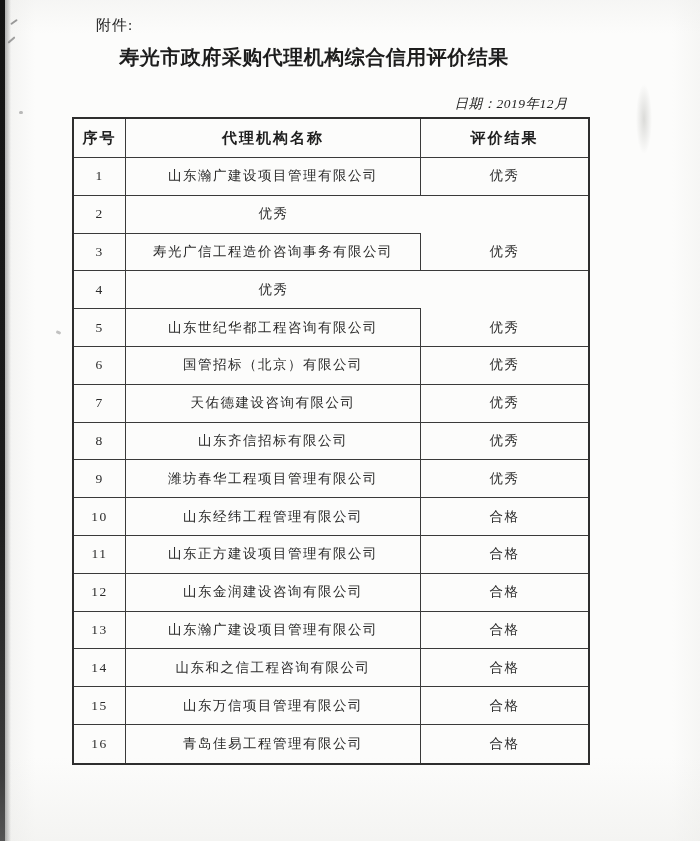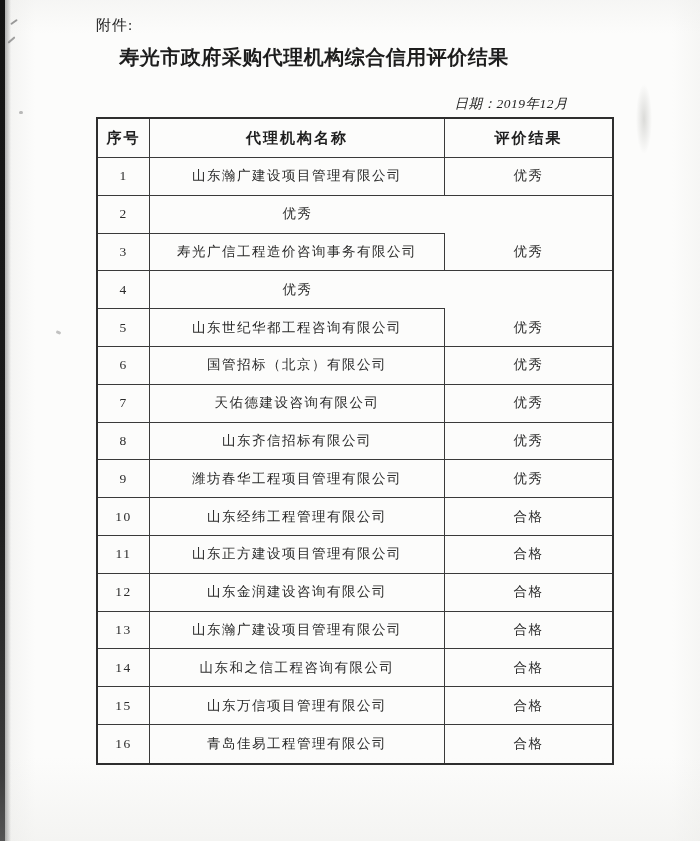--- a/index.html
+++ b/index.html
@@ -46,21 +46,21 @@
     text-align:center;
     font-family:"Liberation Sans","DejaVu Sans",sans-serif;
     font-weight:bold;font-size:20px;letter-spacing:.5px;color:#1d1d1d;
   }
   .date{
     position:absolute;top:95px;right:132px;
     font-size:13.5px;letter-spacing:.5px;color:#222;font-style:italic;
   }
   
   .table{
-    position:absolute;left:96px;top:117px;width:518px;
+    position:absolute;left:72px;top:117px;width:518px;
     border:2px solid #2e2e2e;
     box-sizing:border-box;
     background:transparent;
   }
   .trow{display:grid;grid-template-columns:52px 295px auto;}
   .trow > div{
     border-right:1.5px solid #3a3a3a;
     border-bottom:1.5px solid #3a3a3a;
     display:flex;align-items:center;justify-content:center;
     box-sizing:border-box;

